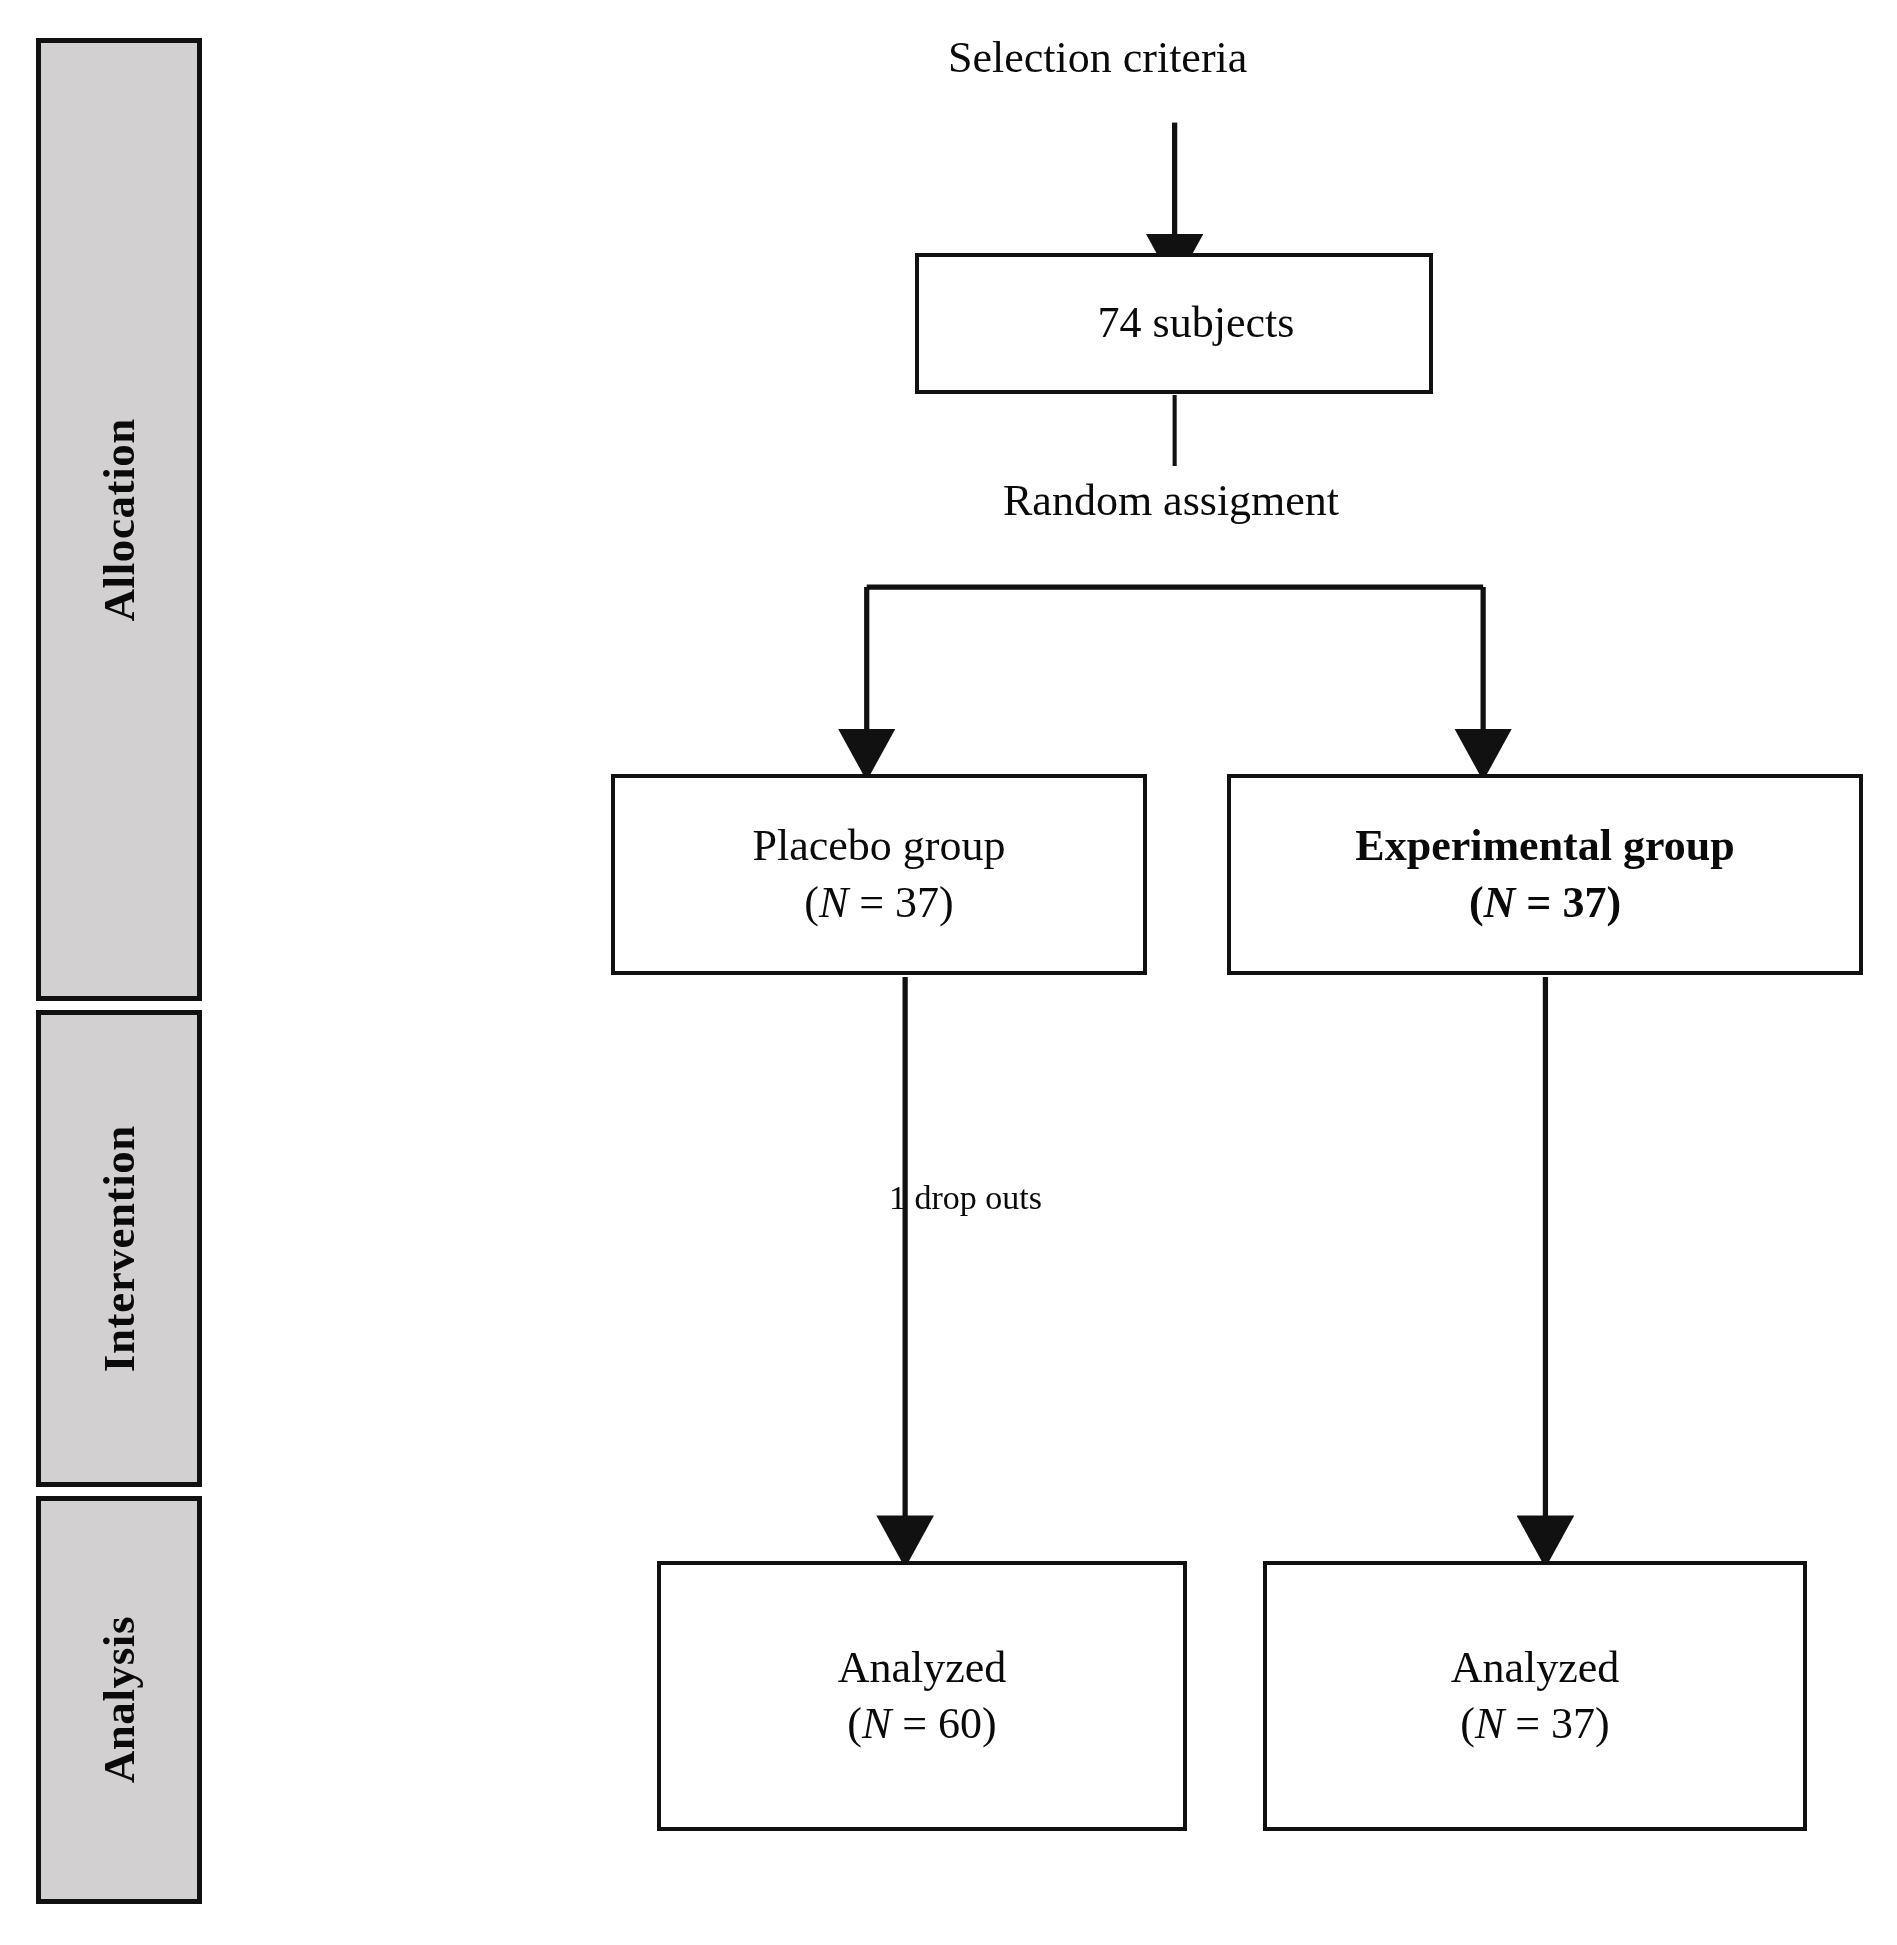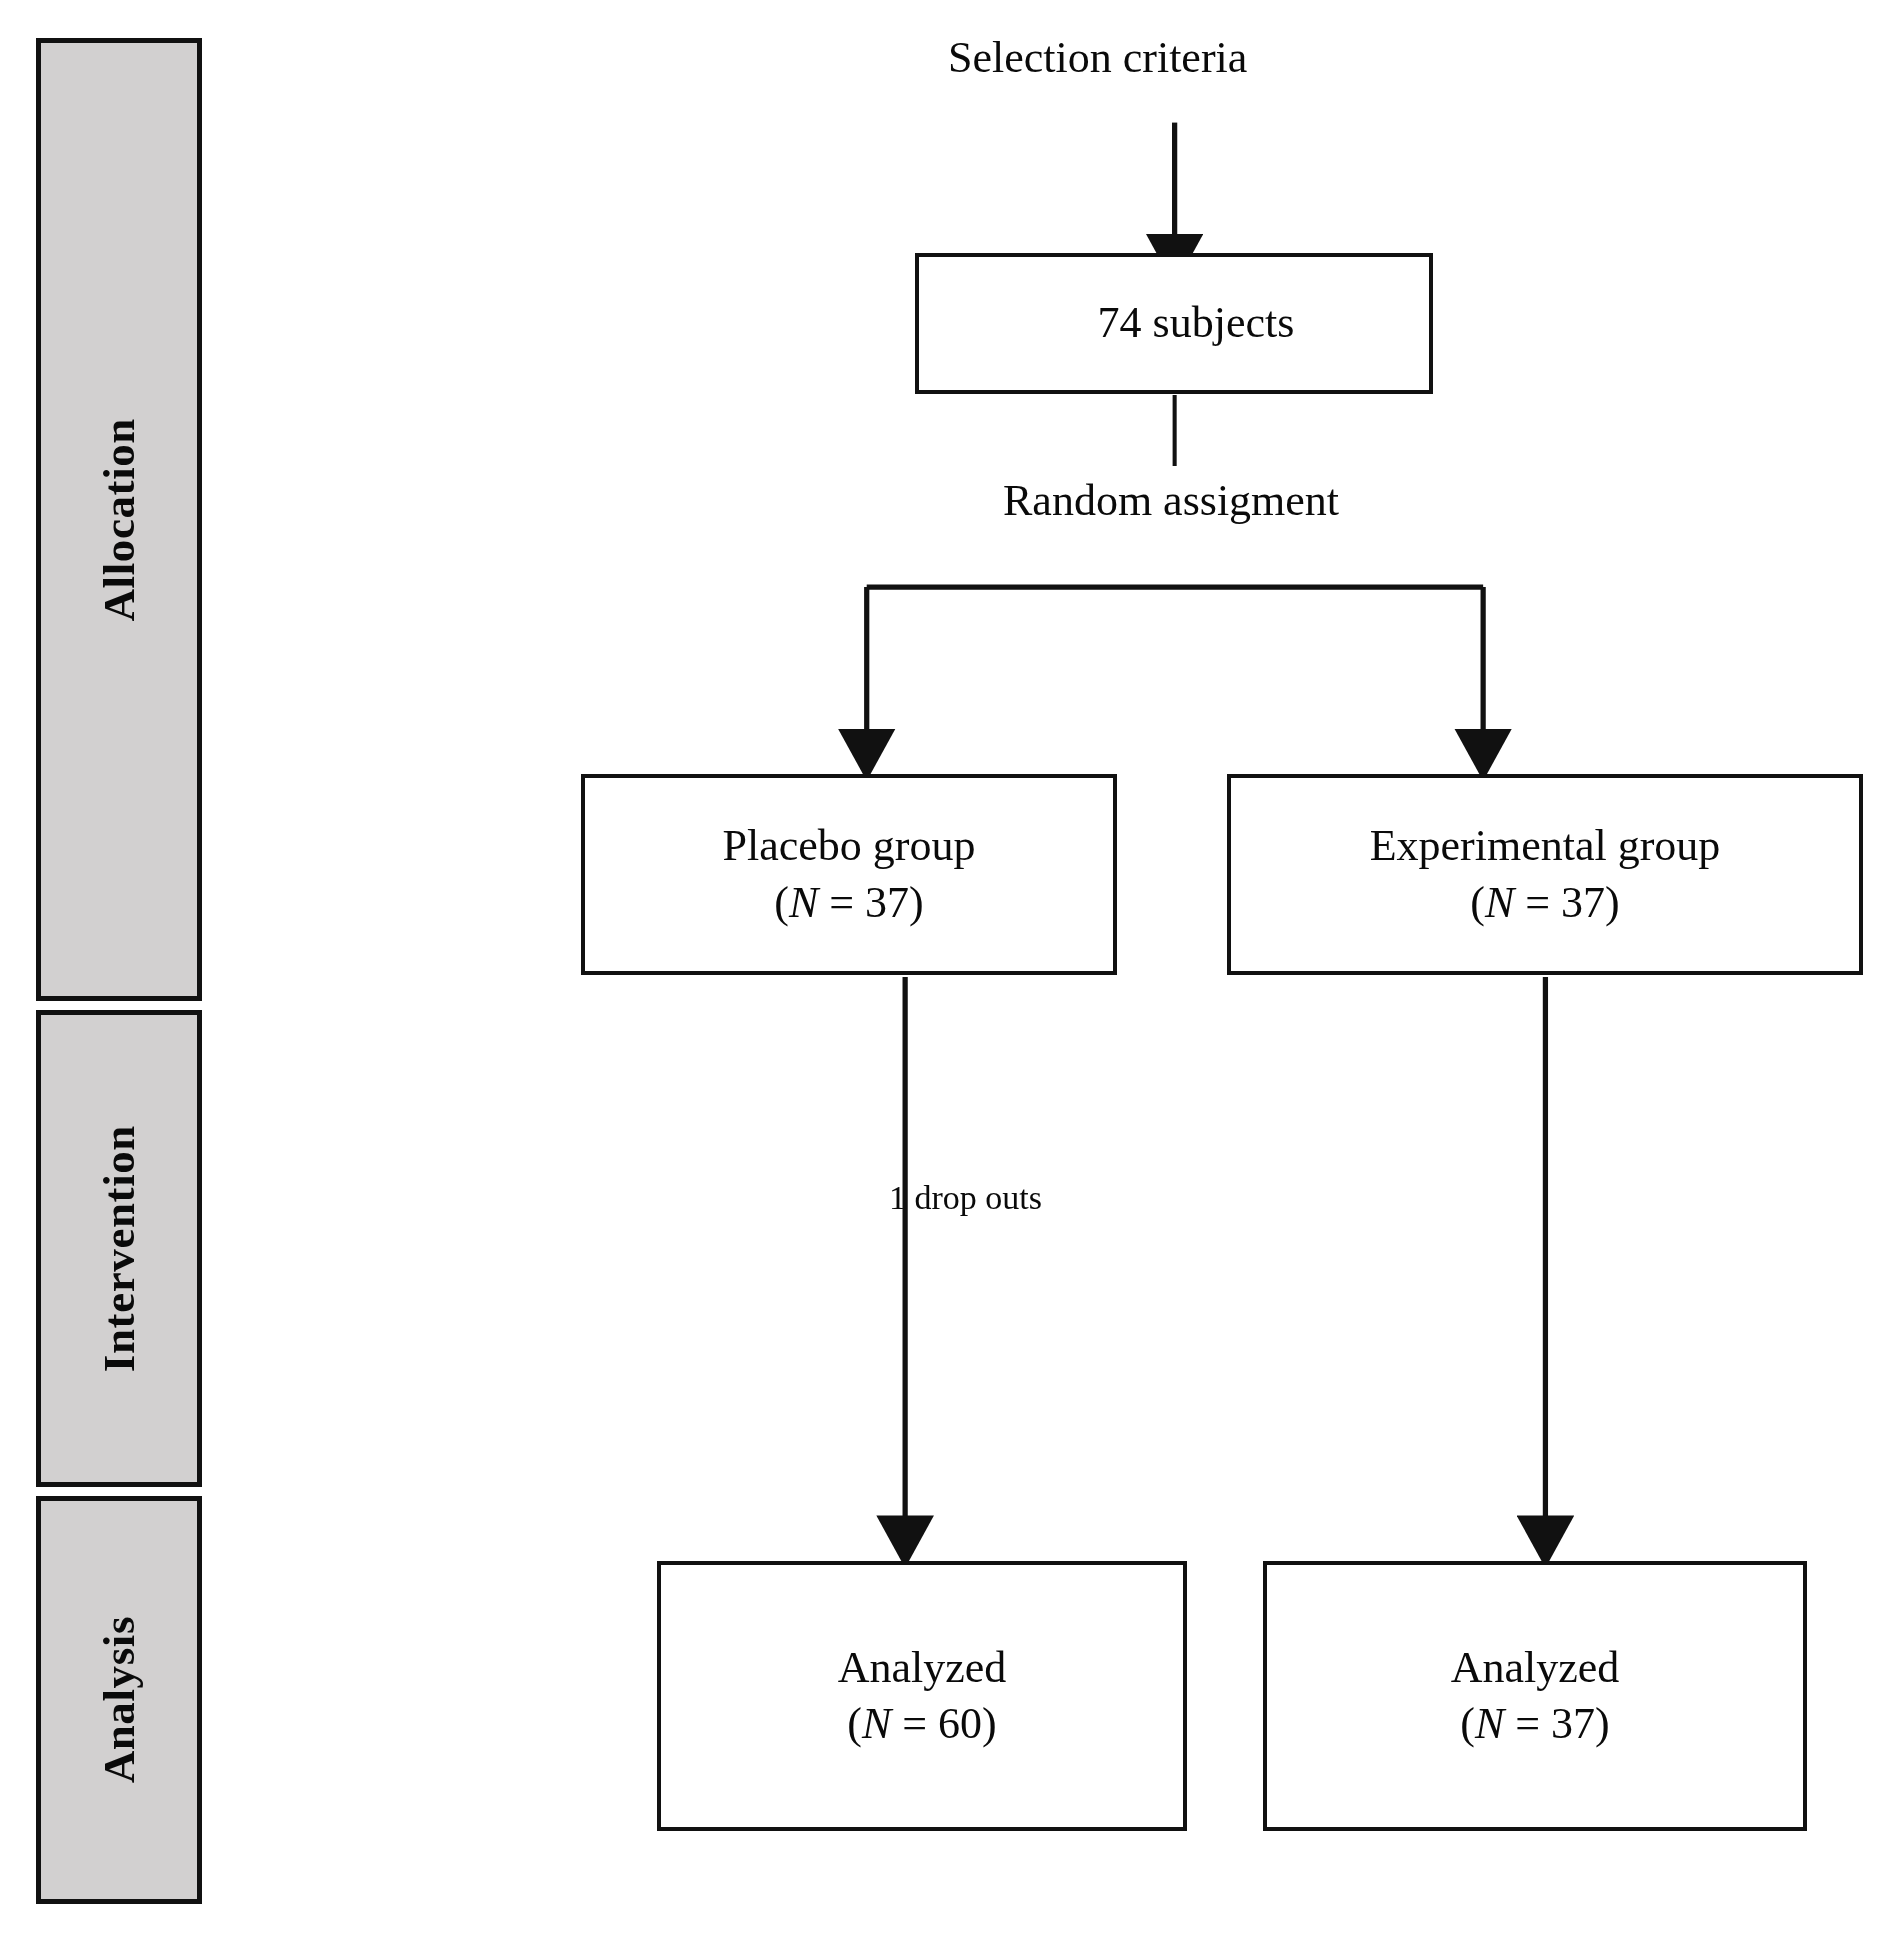--- a/index.html
+++ b/index.html
@@ -55,22 +55,22 @@
     display: flex;
     flex-direction: column;
     align-items: center;
     justify-content: center;
     text-align: center;
     font-size: 44px;
     line-height: 1.28;
     color: #0a0a0a;
   }
   #box-subjects     { left: 915px; top: 253px;  width: 518px;  height: 141px; padding-left: 44px; }
-  #box-placebo      { left: 581px; top: 774px; width: 536px;  height: 201px; }
-  #box-experimental { left: 1227px; top: 774px; width: 636px; height: 201px; }
+  #box-placebo      { left: 611px; top: 774px; width: 536px;  height: 201px; }
+  #box-experimental { left: 1227px; top: 774px; width: 636px; height: 201px; font-weight: bold; }
   #box-analyzed-placebo      { left: 657px; top: 1561px; width: 530px; height: 270px; }
   #box-analyzed-experimental { left: 1263px; top: 1561px; width: 544px; height: 270px; }
 
   .box-line { display: block; white-space: nowrap; }
   .nvar { font-style: italic; }
 
   
   .free-label {
     position: absolute;
     font-size: 44px;

